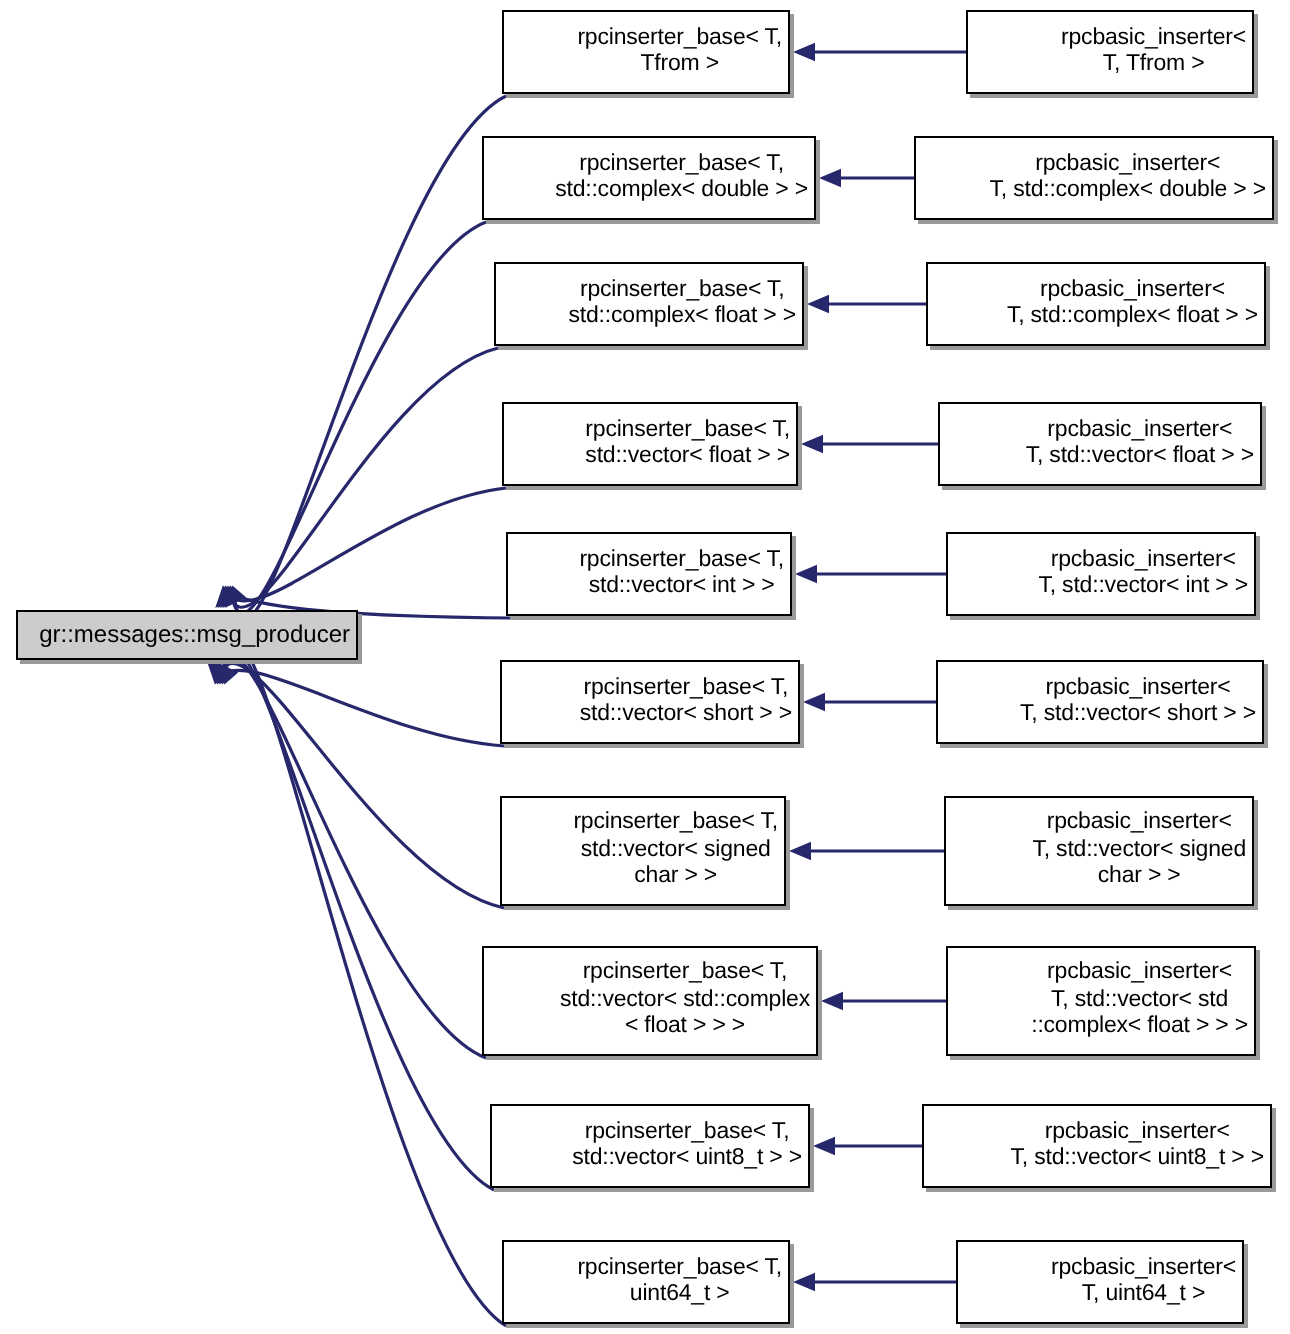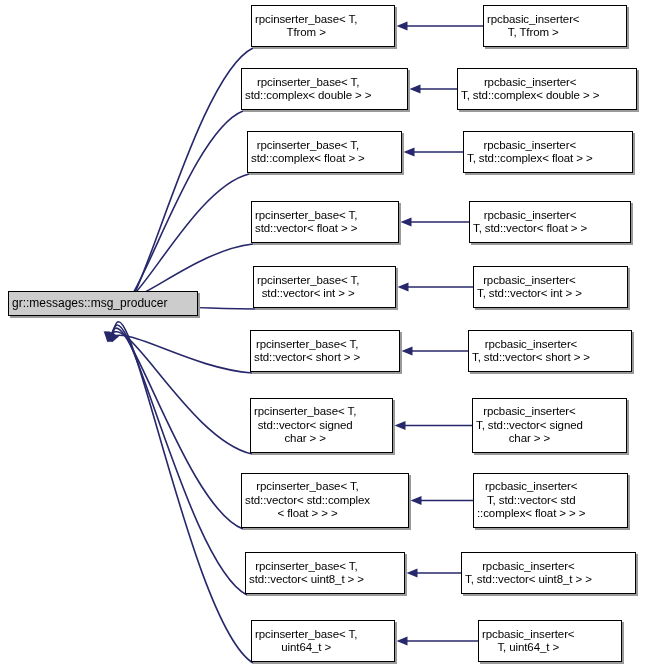--- a/index.html
+++ b/index.html
@@ -28,21 +28,21 @@
     pointer-events: none;
   }
   .node {
     position: absolute;
     box-sizing: border-box;
     background: #ffffff;
     border: 1px solid #000000;
     box-shadow: 2px 2px 0 0 #9a9a9a;
     display: flex;
     align-items: center;
-    justify-content: flex-start;
+    justify-content: flex-end;
     text-align: center;
     color: #000000;
     font-size: 11.5px;
     line-height: 13.5px;
     letter-spacing: -0.1px;
     white-space: pre-line;
     z-index: 2;
   }
   .node.root {
     background: #cccccc;
@@ -94,21 +94,21 @@
       <polygon points="105.99999999999999,331 116.72018902165692,336.218960369647 109.81362466596758,342.2967370026536" fill="#27276b"></polygon>
       <line x1="461" y1="573" x2="417" y2="573" stroke="#27276b" stroke-width="1.6"></line>
       <polygon points="406.5,573 417.5,568.4 417.5,577.6" fill="#27276b"></polygon>
       <path d="M 247 595 C 184.09 563.32, 121.17999999999999 251.8, 111.19999999999999 341" fill="none" stroke="#27276b" stroke-width="1.6"></path>
       <polygon points="107.19999999999999,331 117.92018902165692,336.218960369647 111.01362466596758,342.2967370026536" fill="#27276b"></polygon>
       <line x1="478" y1="641" x2="407" y2="641" stroke="#27276b" stroke-width="1.6"></line>
       <polygon points="396.5,641 407.5,636.4 407.5,645.6" fill="#27276b"></polygon>
       <path d="M 253 663 C 187.93 623.16, 122.86 231.4, 112.39999999999999 341" fill="none" stroke="#27276b" stroke-width="1.6"></path>
       <polygon points="108.39999999999999,331 119.12018902165693,336.218960369647 112.21362466596759,342.2967370026536" fill="#27276b"></polygon>
     </svg>
-<div class="node root" style="left: 8px; top: 291px; width: 190px; height: 25px;"><span class="node-label">gr::messages::msg_producer</span></div>
+<div class="node root" style="left: 8px; top: 305px; width: 171px; height: 25px;"><span class="node-label">gr::messages::msg_producer</span></div>
     <div class="node" style="left: 251px; top: 5px; width: 144px; height: 42px;"><span class="node-label">rpcinserter_base&lt; T,
 Tfrom &gt;</span></div>
     <div class="node" style="left: 483px; top: 5px; width: 144px; height: 42px;"><span class="node-label">rpcbasic_inserter&lt;
 T, Tfrom &gt;</span></div>
     <div class="node" style="left: 241px; top: 68px; width: 167px; height: 42px;"><span class="node-label">rpcinserter_base&lt; T,
 std::complex&lt; double &gt; &gt;</span></div>
     <div class="node" style="left: 457px; top: 68px; width: 180px; height: 42px;"><span class="node-label">rpcbasic_inserter&lt;
 T, std::complex&lt; double &gt; &gt;</span></div>
     <div class="node" style="left: 247px; top: 131px; width: 155px; height: 42px;"><span class="node-label">rpcinserter_base&lt; T,
 std::complex&lt; float &gt; &gt;</span></div>

